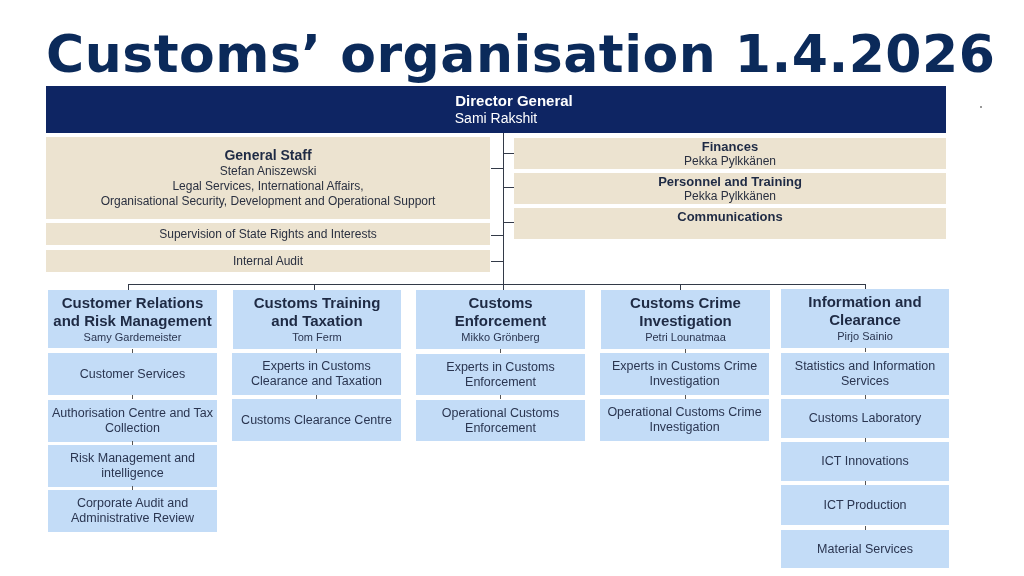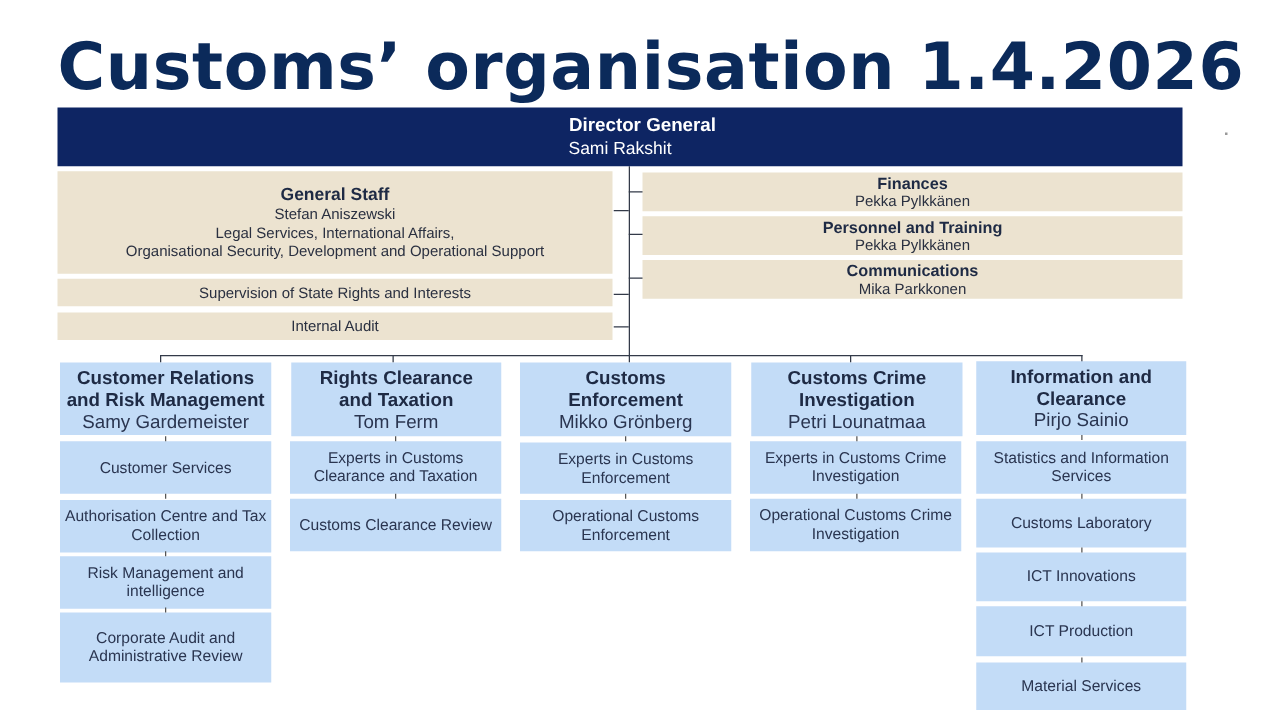--- a/index.html
+++ b/index.html
@@ -8,21 +8,21 @@
   .dg { position: absolute; left: 46px; top: 86px; width: 900px; height: 47px; background: #0e2563; color: #fff; text-align: center; padding-top: 5px; }
   .dg .t { font-size: 15px; font-weight: bold; line-height: 19px; padding-left: 36px; }
   .dg .n { font-size: 14px; line-height: 17px; }
   .dot { position: absolute; left: 980px; top: 106px; width: 2px; height: 2px; background: #999; }
   .beige { position: absolute; background: #ece3d0; text-align: center; }
   .beige .t { font-weight: bold; font-size: 13px; line-height: 15px; color: #1e2a44; }
   .beige .n { font-size: 12px; line-height: 15px; color: #2a3040; }
   .line { position: absolute; background: #333a48; }
   .blue { position: absolute; background: #c3dcf7; text-align: center; display: flex; flex-direction: column; justify-content: center; align-items: center; color: #2a3550; font-size: 12.5px; line-height: 15px; padding: 0 4px; }
   .blue .h { font-weight: bold; font-size: 15px; line-height: 18px; color: #1e2a44; }
-  .blue .p { font-size: 15px; line-height: 15px; }
+  .blue .p { font-size: 11px; line-height: 15px; }
   .tick { position: absolute; width: 1px; height: 4px; background: #555; }
 </style>
 </head>
 <body>
 
 <div class="title">Customs’ organisation 1.4.2026</div>
 
 <div class="dg">
   <div class="t">Director General</div>
   <div class="n">Sami Rakshit</div>
@@ -55,21 +55,20 @@
 <div class="beige" style="left:514px; top:138px; width:432px; height:31px; padding-top:1px;">
   <div class="t">Finances</div>
   <div class="n">Pekka Pylkkänen</div>
 </div>
 <div class="beige" style="left:514px; top:173px; width:432px; height:31px; padding-top:1px;">
   <div class="t">Personnel and Training</div>
   <div class="n">Pekka Pylkkänen</div>
 </div>
 <div class="beige" style="left:514px; top:208px; width:432px; height:31px; padding-top:1px;">
   <div class="t">Communications</div>
-  <div class="n">Mika Parkkonen</div>
 </div>
 
 <div class="line" style="left:128px; top:284px; width:738px; height:1px;"></div>
 <div class="line" style="left:128px; top:284px; width:1px; height:6px;"></div>
 <div class="line" style="left:314px; top:284px; width:1px; height:6px;"></div>
 <div class="line" style="left:503px; top:284px; width:1px; height:6px;"></div>
 <div class="line" style="left:680px; top:284px; width:1px; height:6px;"></div>
 <div class="line" style="left:865px; top:284px; width:1px; height:6px;"></div>
 
 <div class="blue" style="left:48px; top:290px; width:169px; height:58px;">
@@ -79,34 +78,34 @@
 </div>
 <div class="blue" style="left:48px; top:353px; width:169px; height:42px;">
     <span>Customer Services</span>
   </div>
 <div class="blue" style="left:48px; top:400px; width:169px; height:42px;">
     <span>Authorisation Centre and Tax Collection</span>
   </div>
 <div class="blue" style="left:48px; top:445px; width:169px; height:42px;">
     <span>Risk Management and intelligence</span>
   </div>
-<div class="blue" style="left:48px; top:490px; width:169px; height:56px;">
+<div class="blue" style="left:48px; top:490px; width:169px; height:42px;">
     <span>Corporate Audit and Administrative Review</span>
   </div>
 
 <div class="blue" style="left:233px; top:290px; width:168px; height:59px;">
-  <div class="h">Rights Clearance</div>
+  <div class="h">Customs Training</div>
   <div class="h">and Taxation</div>
   <div class="p">Tom Ferm</div>
 </div>
 <div class="blue" style="left:232px; top:353px; width:169px; height:42px;">
     <span>Experts in Customs Clearance and Taxation</span>
   </div>
 <div class="blue" style="left:232px; top:399px; width:169px; height:42px;">
-    <span>Customs Clearance Review</span>
+    <span>Customs Clearance Centre</span>
   </div>
 
 <div class="blue" style="left:416px; top:290px; width:169px; height:59px;">
   <div class="h">Customs</div>
   <div class="h">Enforcement</div>
   <div class="p">Mikko Grönberg</div>
 </div>
 <div class="blue" style="left:416px; top:354px; width:169px; height:41px;">
     <span>Experts in Customs Enforcement</span>
   </div>

